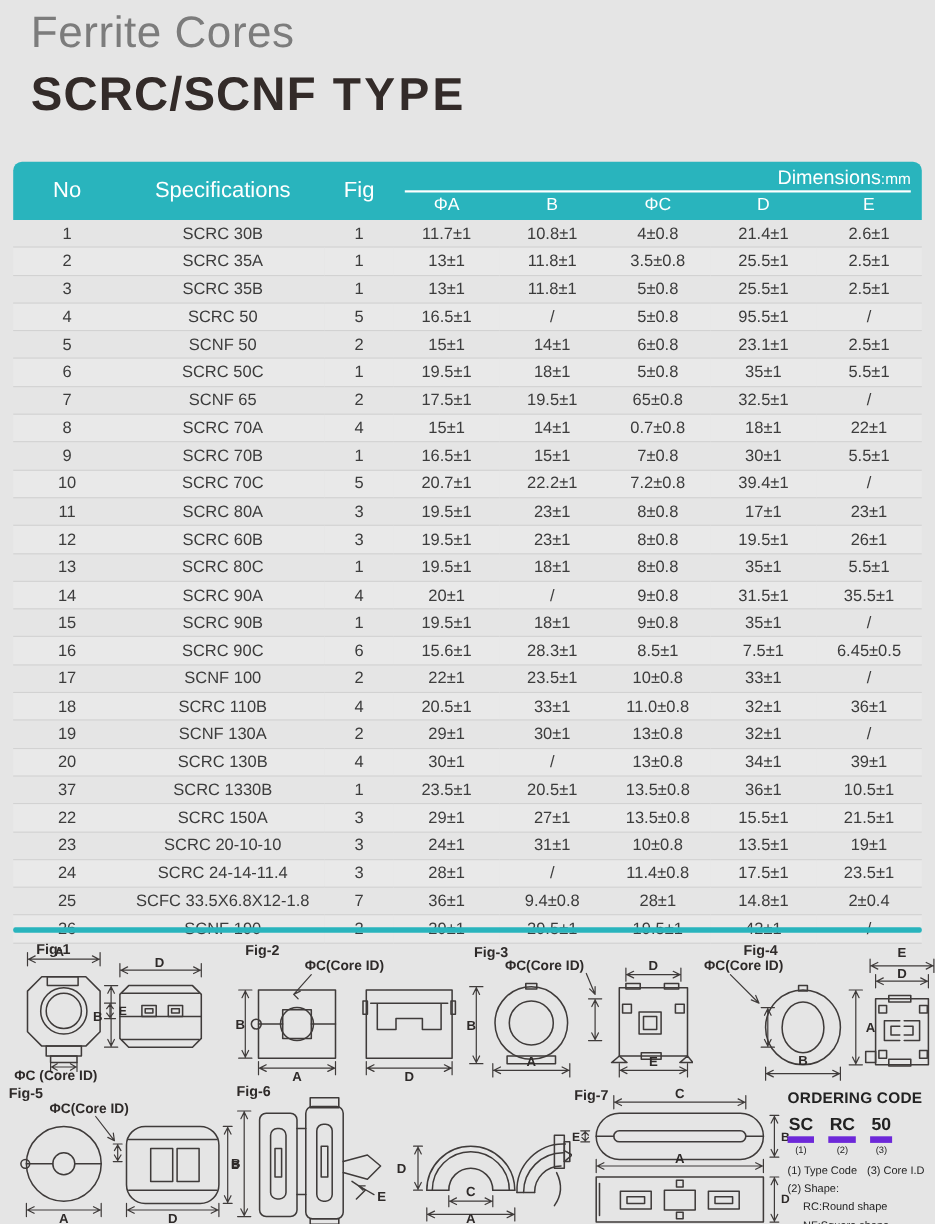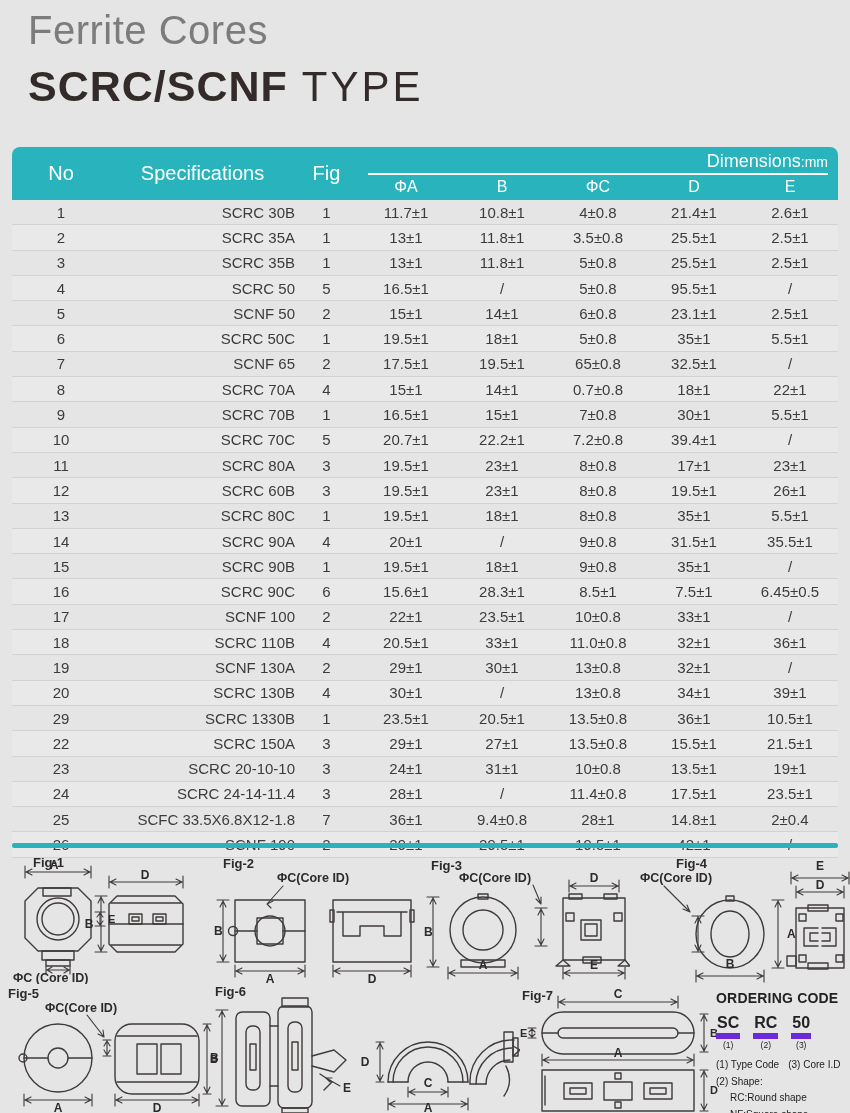--- a/index.html
+++ b/index.html
@@ -4,38 +4,38 @@
 <style>
   :root { --accent:#29b4bd; --alt:#e9e9e9; --ink:#3c3c3c; }
   html,body { margin:0; padding:0; background:#fff; }
   .page { position:relative; width:850px; height:1113px; background:#e5e5e5; overflow:hidden;
           font-family:"Liberation Sans", sans-serif; }
 
   
   .doc-title { position:absolute; left:28px; top:8px; font-size:40px; color:#7c7c7c; letter-spacing:.5px; }
   .doc-subtitle { position:absolute; left:28px; top:62px; color:#332b29; }
   .sub-bold { font-size:43px; font-weight:800; letter-spacing:1px; }
-  .sub-light { font-size:42px; font-weight:400; letter-spacing:3px; }
+  .sub-light { font-size:42px; font-weight:700; letter-spacing:3px; }
 
   
   .spec-table { position:absolute; left:12px; top:147px; width:826px; }
   .thead { position:relative; height:53px; background:var(--accent); border-radius:8px 8px 0 0; color:#fff; }
   .h-no   { position:absolute; left:0;   width:98px;  top:0; height:53px; line-height:53px; text-align:center; font-size:20px; }
   .h-spec { position:absolute; left:98px; width:185px; top:0; height:53px; line-height:53px; text-align:center; font-size:20px; }
   .h-fig  { position:absolute; left:283px; width:63px; top:0; height:53px; line-height:53px; text-align:center; font-size:20px; }
   .h-dims { position:absolute; left:346px; width:480px; top:0; height:53px; }
   .dims-title { height:26px; line-height:28px; text-align:right; font-size:18px; border-bottom:2px solid #fff; margin:0 10px; }
   .dims-title .unit { font-size:14px; }
   .dims-cols { display:flex; height:25px; }
   .dims-cols span { flex:1; text-align:center; line-height:24px; font-size:16px; }
 
   table.rows { width:826px; border-collapse:collapse; table-layout:fixed; }
   table.rows td { height:24.3px; padding:0; font-size:15px; color:var(--ink); white-space:nowrap; overflow:hidden; }
   td.c-no, td.c-fig { text-align:center; }
-  td.c-spec { text-align:right; padding-left:22px; }
+  td.c-spec { text-align:center; padding-left:22px; }
   td.c-a, td.c-b, td.c-c, td.c-d, td.c-e { text-align:center; }
   tr.alt td { background:var(--alt); border-top:1px solid #d2d2d2; border-bottom:1px solid #d2d2d2; }
 
   .bottom-bar { position:absolute; left:12px; top:843px; width:826px; height:5px; background:var(--accent); border-radius:2px; }
 
   
   .figs { position:absolute; left:0; top:852px; width:850px; height:261px; }
   .fig { position:absolute; }
   .fig svg { display:block; }
   .fig svg .draw path, .fig svg .draw rect, .fig svg .draw circle, .fig svg .draw ellipse, .fig svg .draw line
@@ -290,21 +290,21 @@
             <td class="c-no">20</td>
             <td class="c-spec">SCRC 130B</td>
             <td class="c-fig">4</td>
             <td class="c-a">30±1</td>
             <td class="c-b">/</td>
             <td class="c-c">13±0.8</td>
             <td class="c-d">34±1</td>
             <td class="c-e">39±1</td>
           </tr>
           <tr>
-            <td class="c-no">29</td>
+            <td class="c-no">37</td>
             <td class="c-spec">SCRC 1330B</td>
             <td class="c-fig">1</td>
             <td class="c-a">23.5±1</td>
             <td class="c-b">20.5±1</td>
             <td class="c-c">13.5±0.8</td>
             <td class="c-d">36±1</td>
             <td class="c-e">10.5±1</td>
           </tr>
           <tr class="alt">
             <td class="c-no">22</td>

